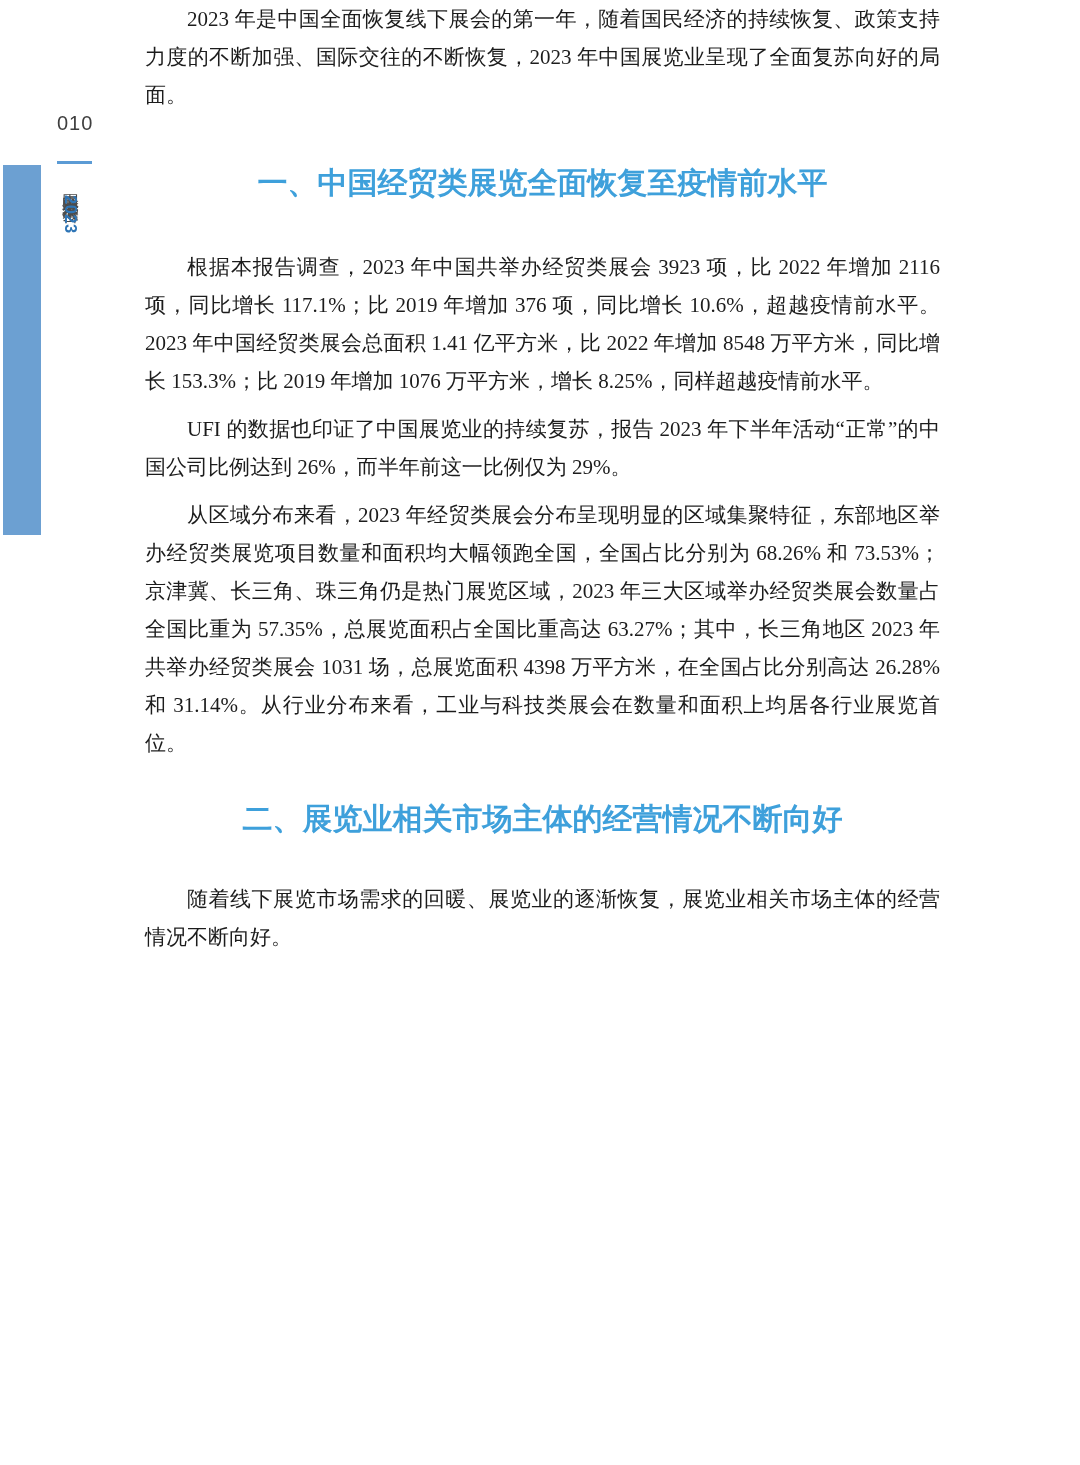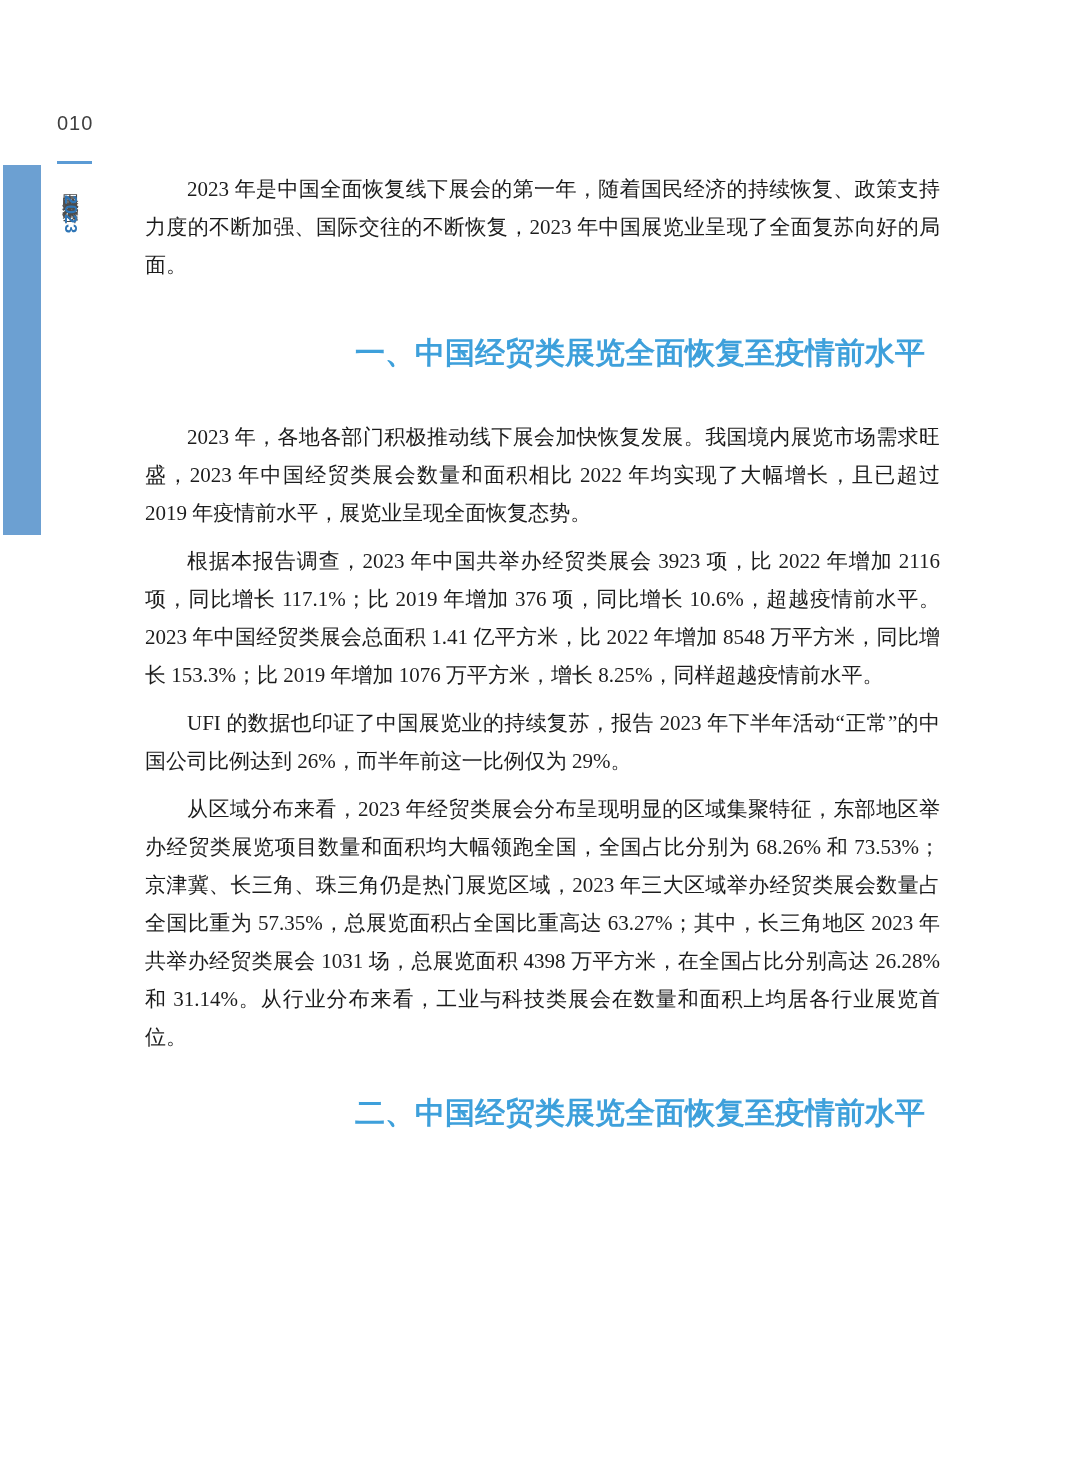--- a/index.html
+++ b/index.html
@@ -58,29 +58,29 @@
   .para {
     margin: 0;
     font-size: 21px;
     line-height: 38px;
     text-align: justify;
     text-align-last: left;
     text-justify: inter-ideograph;
     text-indent: 2em;
   }
   .para + .para { margin-top: 10px; }
-  .para-intro { margin-top: 170px; }
+  .para-intro { }
   .heading {
-    margin: 15px;
+    margin: 4px;
     font-family: "Liberation Sans", "DejaVu Sans", sans-serif;
     font-weight: bold;
     font-size: 30px;
     line-height: 42px;
     color: #3ea0db;
-    text-align: right;
+    text-align: center;
   }
   .heading-1 { margin-top: 48px; margin-bottom: 44px; }
   .heading-2 { margin-top: 36px; margin-bottom: 40px; }
 </style>
 </head>
 <body>
 
 <div class="page">
 
   <div class="page-number">010</div>
@@ -92,26 +92,26 @@
   <div class="vertical-title">
     <span>中国展览经济发展报告</span><span class="year">2023</span>
   </div>
 
   <div class="content">
 
     <p class="para para-intro">2023 年是中国全面恢复线下展会的第一年，随着国民经济的持续恢复、政策支持力度的不断加强、国际交往的不断恢复，2023 年中国展览业呈现了全面复苏向好的局面。</p>
 
     <h2 class="heading heading-1">一、中国经贸类展览全面恢复至疫情前水平</h2>
 
-    <p class="para">2023 年，各地各部门积极推动线下展会加快恢复发展。我国境内展览市场需求旺盛，2023 年中国经贸类展会数量和面积相比 2022 年均实现了大幅增长，且已超过 2019 年疫情前水平，展览业呈现全面恢复态势。</p>
 
     <p class="para">根据本报告调查，2023 年中国共举办经贸类展会 3923 项，比 2022 年增加 2116 项，同比增长 117.1%；比 2019 年增加 376 项，同比增长 10.6%，超越疫情前水平。2023 年中国经贸类展会总面积 1.41 亿平方米，比 2022 年增加 8548 万平方米，同比增长 153.3%；比 2019 年增加 1076 万平方米，增长 8.25%，同样超越疫情前水平。</p>
 
     <p class="para">UFI 的数据也印证了中国展览业的持续复苏，报告 2023 年下半年活动“正常”的中国公司比例达到 26%，而半年前这一比例仅为 29%。</p>
 
     <p class="para">从区域分布来看，2023 年经贸类展会分布呈现明显的区域集聚特征，东部地区举办经贸类展览项目数量和面积均大幅领跑全国，全国占比分别为 68.26% 和 73.53%；京津冀、长三角、珠三角仍是热门展览区域，2023 年三大区域举办经贸类展会数量占全国比重为 57.35%，总展览面积占全国比重高达 63.27%；其中，长三角地区 2023 年共举办经贸类展会 1031 场，总展览面积 4398 万平方米，在全国占比分别高达 26.28% 和 31.14%。从行业分布来看，工业与科技类展会在数量和面积上均居各行业展览首位。</p>
 
-    <h2 class="heading heading-2">二、中国经贸类展览全面恢复至疫情前水平</h2>
+    <h2 class="heading heading-2">二、展览业相关市场主体的经营情况不断向好</h2>
 
+    <p class="para">随着线下展览市场需求的回暖、展览业的逐渐恢复，展览业相关市场主体的经营情况不断向好。</p>
 
 
   </div>
 </div>
 
 </body></html>

